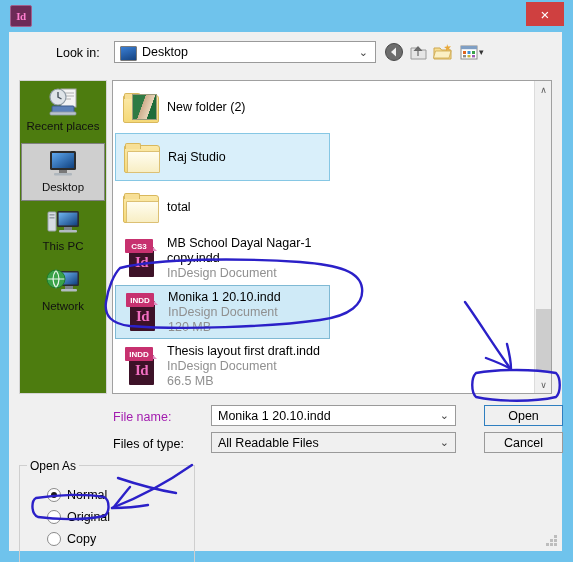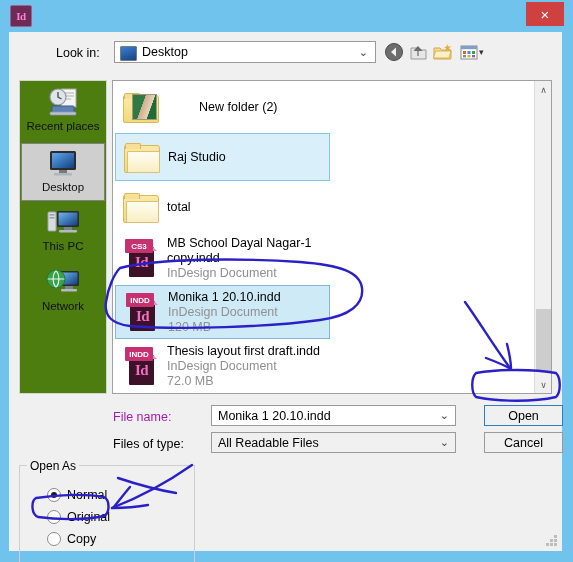--- a/index.html
+++ b/index.html
@@ -470,21 +470,21 @@
             <circle cx="12" cy="13" r="9" fill="none" stroke="#1f7a2e" stroke-width="1"></circle>
           </svg>
         </div>
         <div class="place-label">Network</div>
       </div>
     </div>
 
     <div id="filelist-wrap">
       <div id="filelist">
 
-        <div class="file-row" style="height:48px;margin:2px 0 0 2px;width:415px;gap:32px;">
+        <div class="file-row" style="height:48px;margin:2px 0 0 2px;width:415px;">
           <div class="file-icon-wrap">
             <div class="folder-icon">
               <div class="folder-back"></div>
               <div class="folder-tab"></div>
               <div class="folder-photo"></div>
             </div>
           </div>
           <div class="file-text">
             <div class="file-name">New folder (2)</div>
           </div>
@@ -552,21 +552,21 @@
             <div class="indd-icon">
               <div class="indd-page"></div>
               <div class="indd-id">Id</div>
               <div class="indd-fold"></div>
               <div class="indd-badge">INDD</div>
             </div>
           </div>
           <div class="file-text">
             <div class="file-name">Thesis layout first draft.indd</div>
             <div class="file-sub">InDesign Document</div>
-            <div class="file-sub">72.0 MB</div>
+            <div class="file-sub">66.5 MB</div>
           </div>
         </div>
       </div>
 
       <div id="scrollbar">
         <div id="sb-up" class="sb-arrow">∧</div>
         <div id="sb-thumb"></div>
         <div id="sb-down" class="sb-arrow">∨</div>
       </div>
     </div>

